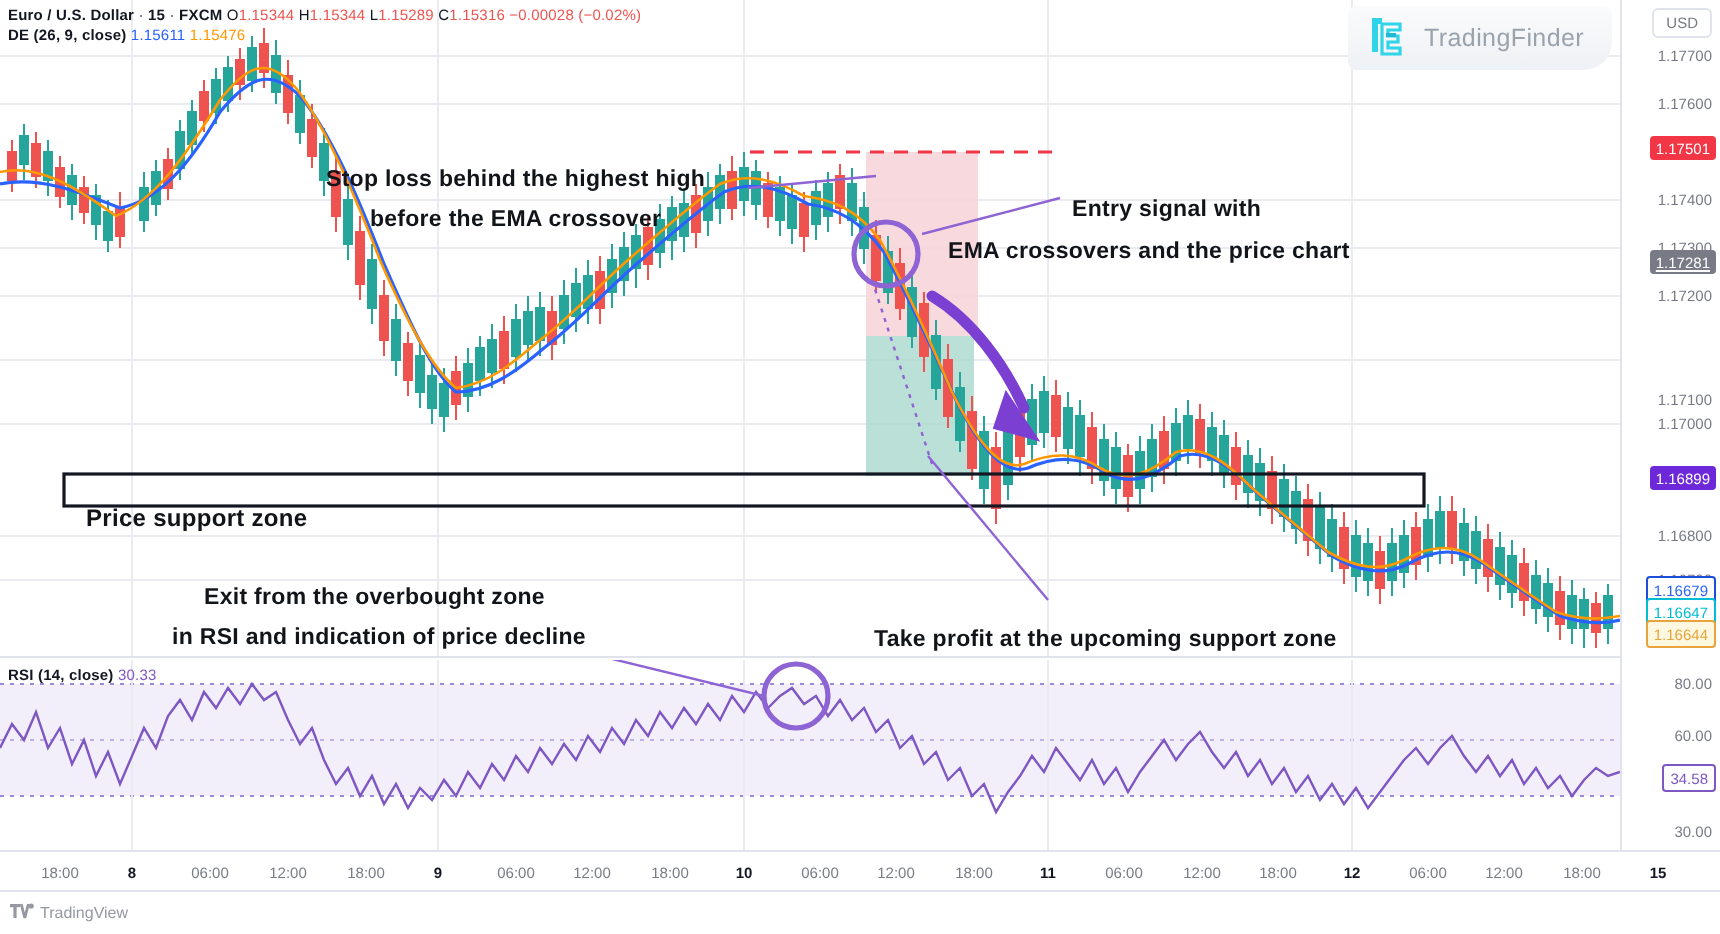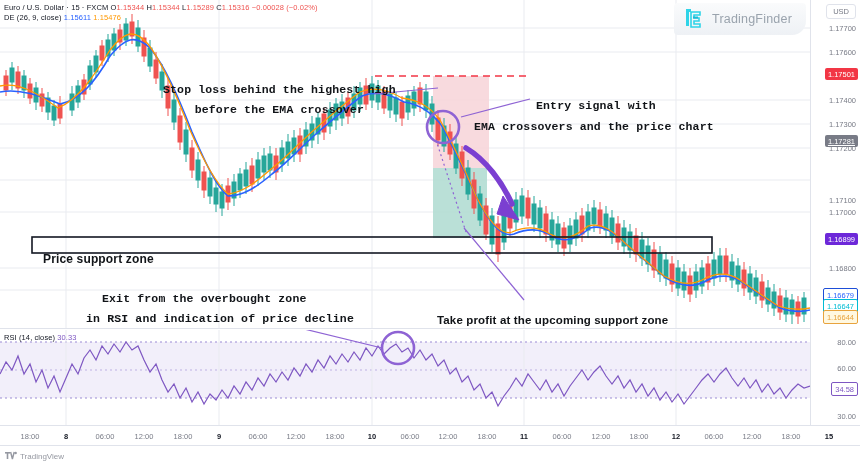--- a/index.html
+++ b/index.html
@@ -23,21 +23,21 @@
   svg { display: block; }
   .svg-abs { position: absolute; left: 0; top: 0; }
 
   
   .legend {
     position: absolute; font-size: 7.5px; line-height: 10px; color: #131722;
     white-space: nowrap; letter-spacing: .1px;
   }
   #legend-price { left: 4px; top: 3px; }
   #legend-rsi   { left: 4px; top: 333px; }
-  .lg-sym { font-weight: 400; color:#131722; }
+  .lg-sym { font-weight: 700; color:#131722; }
   .lg-red { color: #ef5350; }
   .lg-blue{ color: #2962ff; }
   .lg-orange{ color:#ff9800; }
   .lg-purple{ color:#7e57c2; }
   .lg-row { display:block; }
 
   
   .ax-lbl {
     position: absolute; right: 4px; font-size: 7.5px; color: #787b86;
     white-space: nowrap; transform: translateY(-50%);
@@ -70,21 +70,21 @@
   .ann {
     position:absolute; color:#111418; font-weight:700; white-space:nowrap;
     letter-spacing:.15px;
   }
   #ann-title { font-size: 15px; left: 246px; top: 26px; }
   #ann-stoploss { font-size: 11.5px; left: 163px; top: 80px; line-height: 20px; text-align:center; }
   #ann-entry { font-size: 11.5px; left: 474px; top: 95px; line-height: 21px; }
   #ann-support { font-size: 12px; left: 43px; top: 252px; }
   #ann-rsi { font-size: 11.5px; left: 86px; top: 289px; line-height: 20px; }
   #ann-tp { font-size: 11.5px; left: 437px; top: 314px; }
-  .ann-l2 { display:block;font-family:Liberation Mono, monospace; }
+  .ann-l2 { display:block; }
 
   
   #logo {
     position:absolute; right: 54px; top: 3px; height: 32px;
     display:flex; align-items:center; gap:6px;
     padding: 0 14px 0 8px;
     background: linear-gradient(180deg,#fafbfc 0%, #eef1f5 100%);
     border-radius: 4px 4px 14px 4px;
   }
   #logo-text { font-size: 12.5px; color:#9aa3ad; letter-spacing:.2px; font-weight:400; }
@@ -497,21 +497,21 @@
         <div class="ax-lbl" style="top: 100px;">1.17400</div>
         <div class="ax-lbl" style="top: 124px;">1.17300</div>
         <div class="ax-lbl" style="top: 148px;">1.17200</div>
         <div class="ax-lbl" style="top: 180px; margin-top: 20px;">1.17100</div>
         <div class="ax-lbl" style="top: 212px;">1.17000</div>
         <div class="ax-lbl" style="top: 268px;">1.16800</div>
         <div class="ax-lbl" style="top: 290px;">1.16700</div>
       </div>
     <div id="price-badges">
         <div class="ax-badge badge-red" style="top: 74px;">1.17501</div>
-        <div class="ax-badge badge-grey" style="top: 141px; text-decoration: underline;">1.17281</div>
+        <div class="ax-badge badge-grey" style="top: 131px; text-decoration: underline;">1.17281</div>
         <div class="ax-badge badge-teal" style="top: 239px;">1.16899</div>
         <div class="ax-badge badge-blue-o" style="top: 295px;">1.16679</div>
         <div class="ax-badge badge-cyan-o" style="top: 306px;">1.16647</div>
         <div class="ax-badge badge-org-o" style="top: 317px;">1.16644</div>
       </div>
     <div id="rsi-ticks">
         <div class="ax-lbl" style="top: 342px;">80.00</div>
         <div class="ax-lbl" style="top: 368px;">60.00</div>
         <div class="ax-lbl" style="top: 416px;">30.00</div>
       </div>

